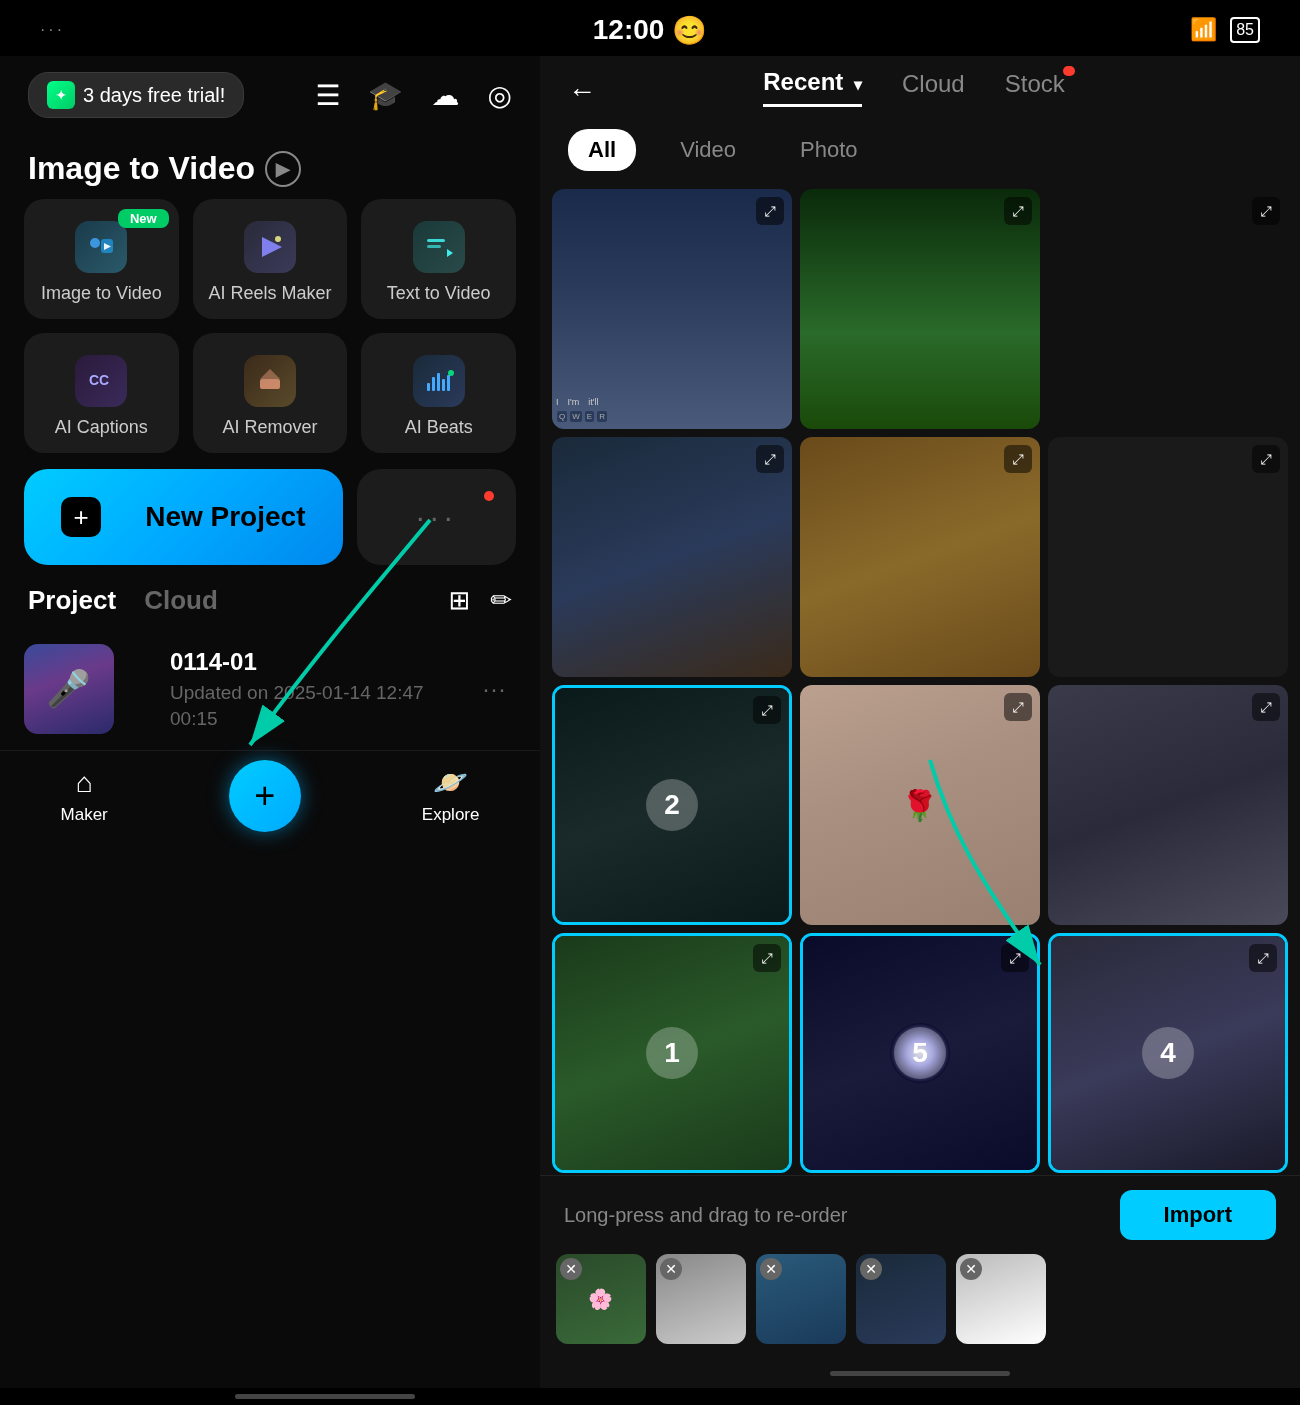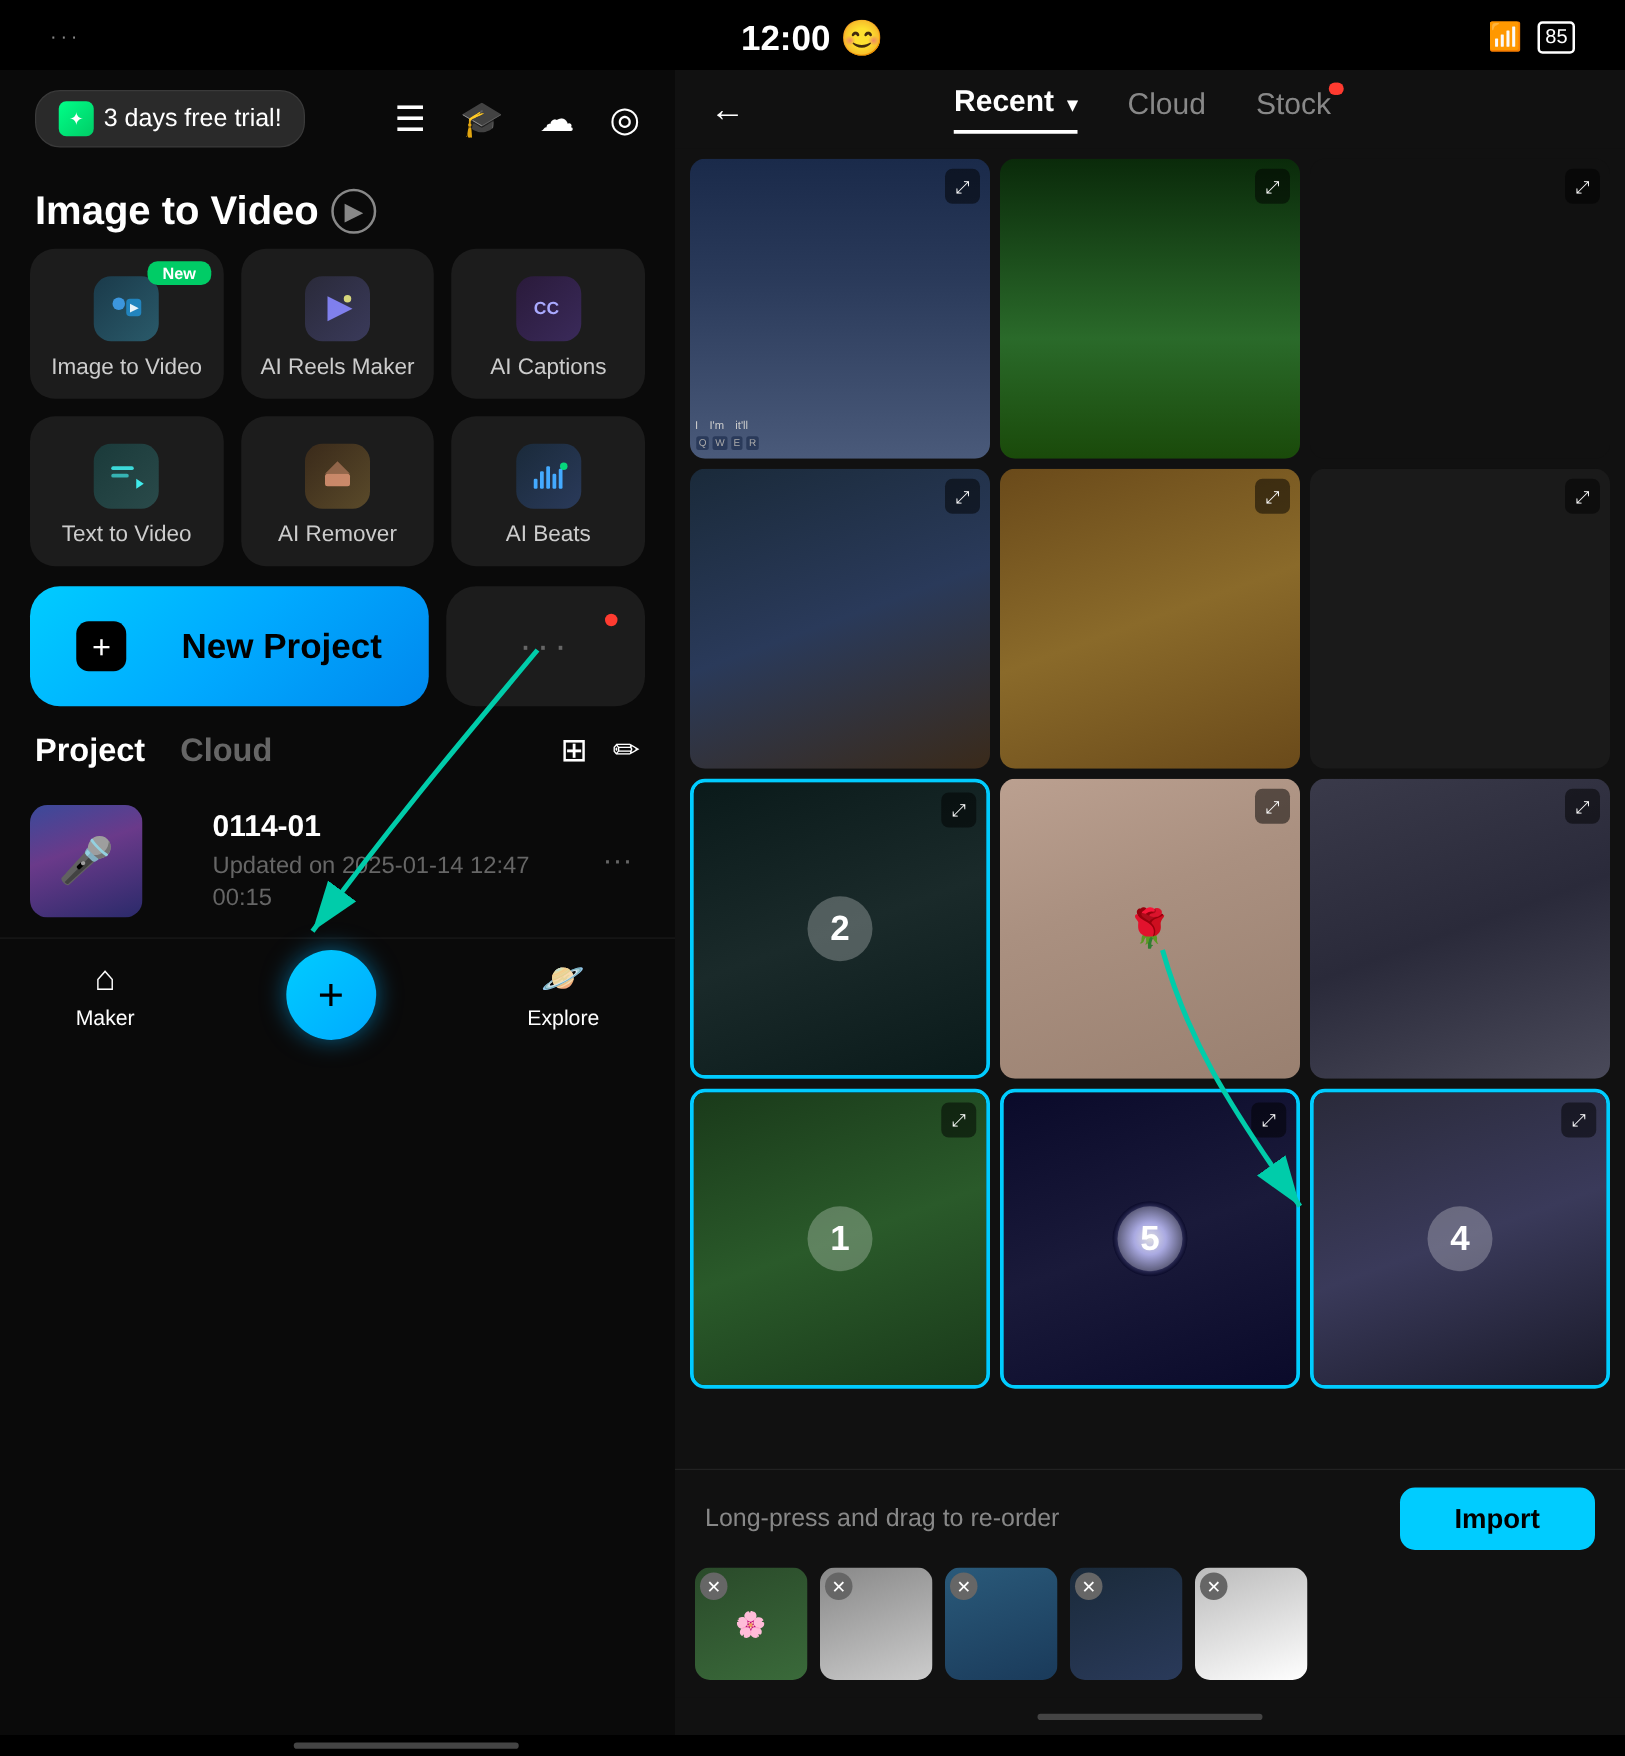--- a/index.html
+++ b/index.html
@@ -23,21 +23,21 @@
       height: 56px;
     }
     .status-time {
       position: absolute;
       left: 50%;
       transform: translateX(-50%);
       font-size: 28px;
       font-weight: 600;
       color: #fff;
       display: flex;
-      align-items: flex-end;
+      align-items: center;
       gap: 8px;
     }
     .status-right {
       display: flex;
       align-items: center;
       gap: 12px;
       margin-left: auto;
     }
     .battery-box {
       border: 2px solid #fff;
@@ -647,37 +647,37 @@
         <div class="feature-card-icon ai-reels-icon">
           <svg width="32" height="32" viewBox="0 0 32 32">
             <polygon points="8,6 28,16 8,26" fill="#88f" opacity="0.9"></polygon>
             <circle cx="24" cy="8" r="3" fill="#ff8" opacity="0.8"></circle>
           </svg>
         </div>
         <span class="feature-card-label">AI Reels Maker</span>
       </div>
 
       <div class="feature-card">
-        <div class="feature-card-icon ai-captions-icon">
-          <svg width="32" height="32" viewBox="0 0 32 32">
-            <text x="4" y="20" fill="#aaf" font-size="14" font-weight="700" font-family="sans-serif">CC</text>
-          </svg>
-        </div>
-        <span class="feature-card-label">AI Captions</span>
-      </div>
-
-      <div class="feature-card">
         <div class="feature-card-icon text-video-icon">
           <svg width="32" height="32" viewBox="0 0 32 32">
             <rect x="4" y="8" width="18" height="3" rx="1.5" fill="#4ff" opacity="0.8"></rect>
             <rect x="4" y="14" width="14" height="3" rx="1.5" fill="#4ff" opacity="0.6"></rect>
             <polygon points="24,18 30,22 24,26" fill="#4ff" opacity="0.9"></polygon>
           </svg>
         </div>
         <span class="feature-card-label">Text  to Video</span>
+      </div>
+
+      <div class="feature-card">
+        <div class="feature-card-icon ai-captions-icon">
+          <svg width="32" height="32" viewBox="0 0 32 32">
+            <text x="4" y="20" fill="#aaf" font-size="14" font-weight="700" font-family="sans-serif">CC</text>
+          </svg>
+        </div>
+        <span class="feature-card-label">AI Captions</span>
       </div>
 
       <div class="feature-card">
         <div class="feature-card-icon ai-remover-icon">
           <svg width="32" height="32" viewBox="0 0 32 32">
             <rect x="6" y="14" width="20" height="10" rx="2" fill="#fa8" opacity="0.7"></rect>
             <polygon points="6,14 16,4 26,14" fill="#fa8" opacity="0.4"></polygon>
           </svg>
         </div>
         <span class="feature-card-label">AI Remover</span>
@@ -756,20 +756,25 @@
       <div class="right-nav-tabs">
         <span class="right-nav-tab active">
           Recent <span class="dropdown-arrow">▾</span>
         </span>
         <span class="right-nav-tab inactive">Cloud</span>
         <span class="right-nav-tab inactive stock-dot" style="position:relative;">Stock <span style="position:absolute;top:-4px;right:-10px;width:10px;height:10px;background:#ff3b30;border-radius:50%;display:block;"></span></span>
       </div>
       <div style="width:40px;"></div>
     </div>
 
+    <div class="filter-tabs">
+      <span class="filter-tab active">All</span>
+      <span class="filter-tab inactive">Video</span>
+      <span class="filter-tab inactive">Photo</span>
+    </div>
 
     <div class="media-grid">
 
       <div class="grid-row">
         <div class="media-cell bg-keyboard">
 
           <div style="width:100%;height:100%;background:linear-gradient(180deg,#1a2a4a 0%,#2a3a5a 40%,#3a4a6a 70%,#4a5a7a 100%);display:flex;flex-direction:column;justify-content:flex-end;padding:6px 4px;">
             <div style="display:flex;gap:2px;margin-bottom:3px;">
               <span style="color:#ccc;font-size:9px;">I</span>
                 <span style="color:#888;font-size:9px;">&nbsp;&nbsp;</span>

